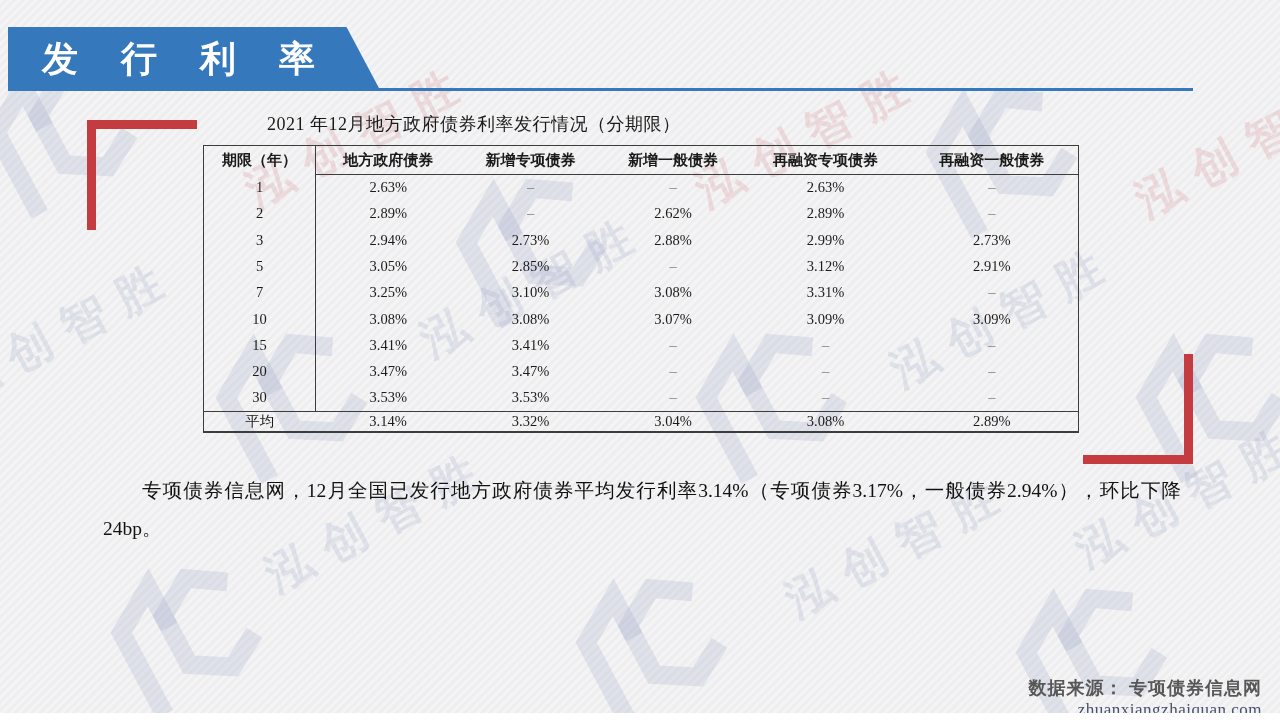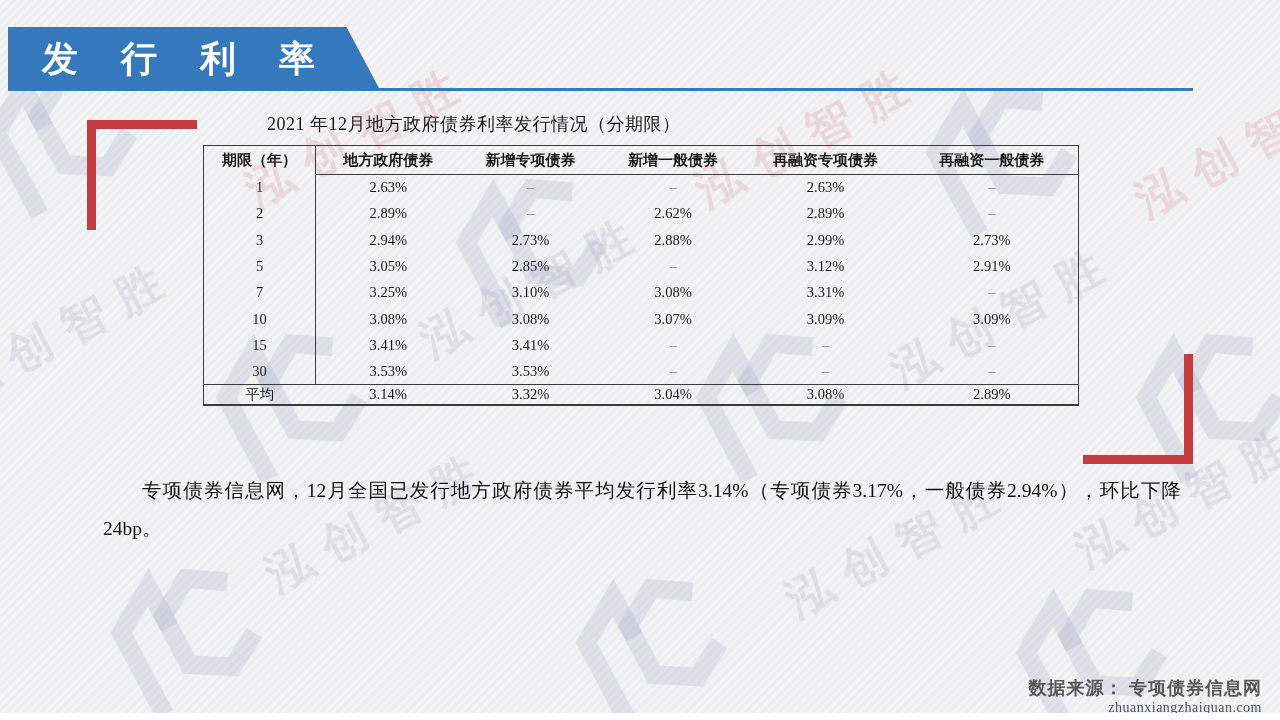--- a/index.html
+++ b/index.html
@@ -44,21 +44,21 @@
   table.rates tbody tr{height:26.3px;}
   table.rates tfoot tr{height:14px;}
   table.rates tfoot td{border-top:1.5px solid #3c3c3c;}
   table.rates td.dim{color:#7d7d7d;}
   
   .body-text{position:absolute;left:103px;top:472px;width:1078px;z-index:2;}
   .body-text p{margin:0 0 4px 0;font-size:19.5px;line-height:38px;color:#111;text-indent:2em;text-align:justify;}
   
   .footer{position:absolute;right:18px;top:676px;text-align:right;z-index:2;}
   .footer .src{font-size:18px;font-weight:bold;color:#575757;letter-spacing:1px;}
-  .footer .url{font-size:14px;color:#45506b;text-decoration:underline;letter-spacing:0.5px;cursor:pointer;}
+  .footer .url{font-size:17px;color:#45506b;text-decoration:underline;letter-spacing:0.5px;cursor:pointer;}
   .bottom-strip{position:absolute;left:0;bottom:0;width:100%;height:7px;background:#ffffff;z-index:4;}
 </style>
 </head>
 <body>
 
 <div class="slide">
 
   <div class="wm-layer">
       <div class="wm wm-logo blue" style="left: -15px; top: 55px;">
         <svg width="150" height="150" viewBox="0 0 120 120">
@@ -208,20 +208,28 @@
           </tr>
           <tr>
             <td>15</td>
             <td>3.41%</td>
             <td>3.41%</td>
             <td class="dim">–</td>
             <td class="dim">–</td>
             <td class="dim">–</td>
           </tr>
           <tr>
+            <td>20</td>
+            <td>3.47%</td>
+            <td>3.47%</td>
+            <td class="dim">–</td>
+            <td class="dim">–</td>
+            <td class="dim">–</td>
+          </tr>
+          <tr>
             <td>30</td>
             <td>3.53%</td>
             <td>3.53%</td>
             <td class="dim">–</td>
             <td class="dim">–</td>
             <td class="dim">–</td>
           </tr>
         </tbody>
       <tfoot>
           <tr id="rt-foot">

